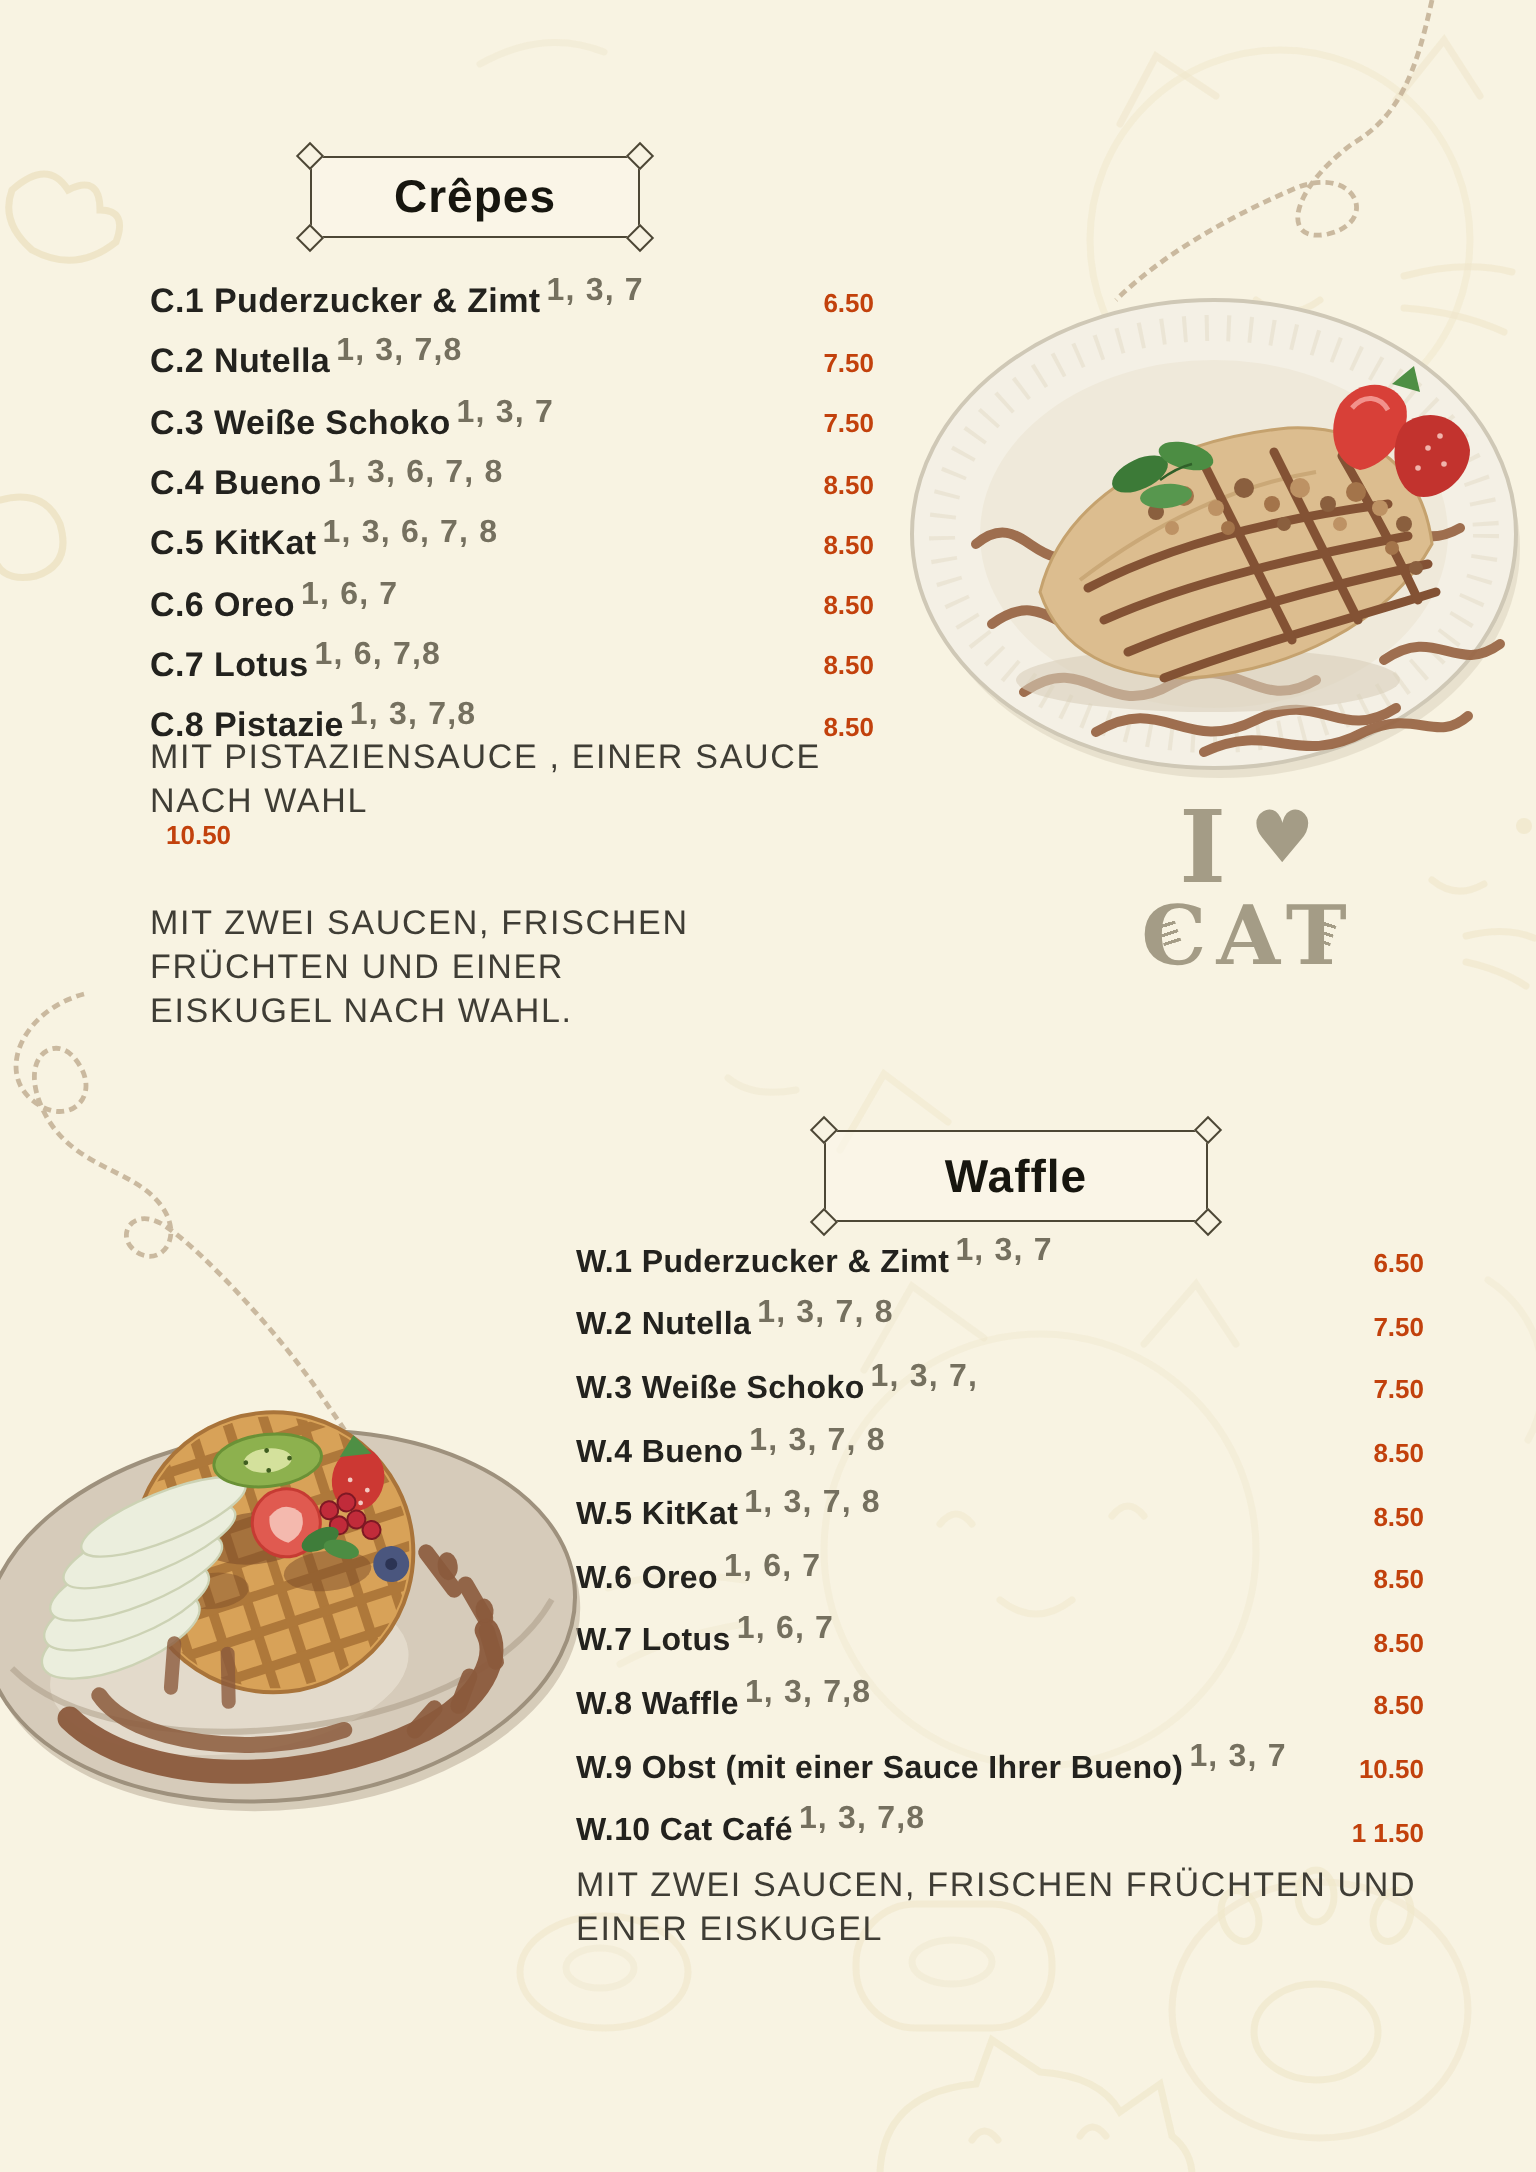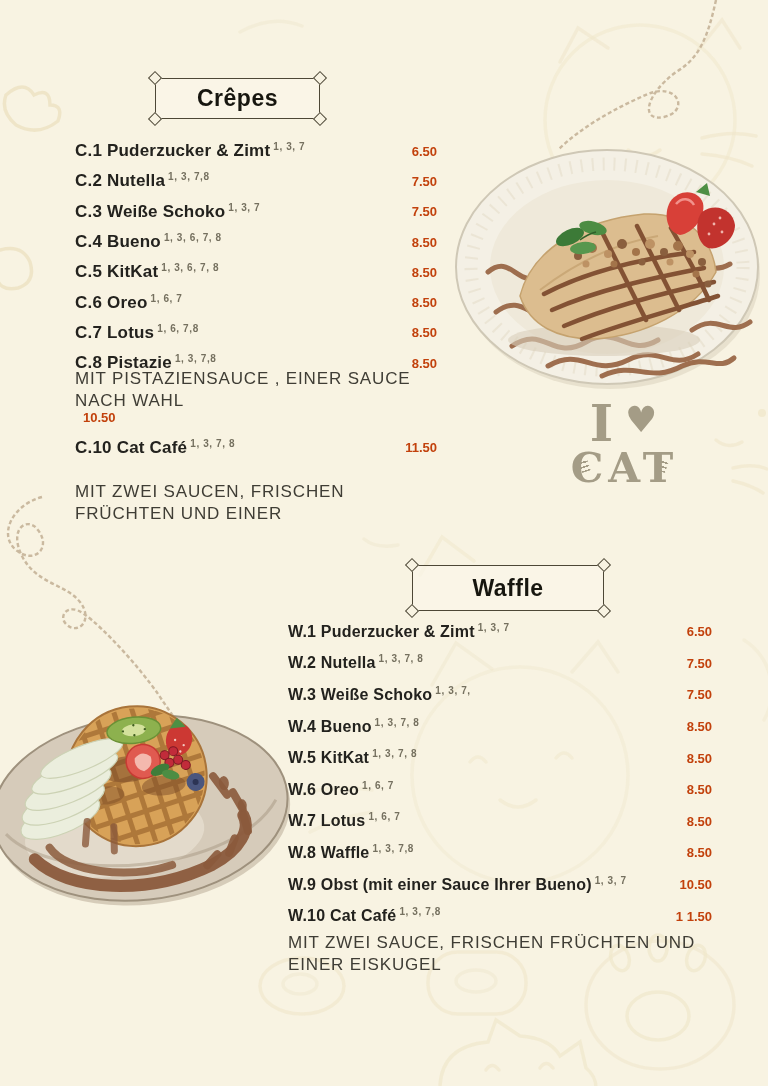--- a/index.html
+++ b/index.html
@@ -37,21 +37,21 @@
   
   .menu-list{position:absolute;}
   #crepes-list{left:75px;top:136px;width:362px;}
   #waffle-list{left:288px;top:616px;width:424px;}
   .row{display:flex;justify-content:space-between;align-items:center;}
   #crepes-list .row{height:30.3px;}
   #waffle-list .row{height:31.6px;}
   .nm{font-weight:700;font-size:17px;letter-spacing:.2px;white-space:nowrap;color:#23221e;}
   #waffle-list .nm{font-size:16px;}
   .sup{
-    font-size:10px;font-weight:600;color:#75705f;letter-spacing:.6px;
+    font-size:16px;font-weight:600;color:#75705f;letter-spacing:.6px;
     position:relative;top:-6px;margin-left:3px;
   }
   .paren{font-size:12.5px;font-weight:500;letter-spacing:0;}
   .price{font-weight:700;font-size:13px;color:#c2410c;flex-shrink:0;margin-left:8px;}
   .note{
     font-size:17px;color:#3f3d35;letter-spacing:.85px;font-weight:400;
     line-height:22px;
   }
   .note.h24{height:24px;display:flex;align-items:center;}
   .note.wrap2{margin-top:18px;}
@@ -235,25 +235,22 @@
       <div class="price">8.50</div>
     </div>
     <div class="row">
       <div class="nm"><span>C.8</span> <span>Pistazie</span><span class="sup">1, 3, 7,8</span></div>
       <div class="price">8.50</div>
     </div>
     <div class="note h24">MIT PISTAZIENSAUCE , EINER SAUCE NACH WAHL</div>
     <div class="row">
       <div class="price">10.50</div>
     </div>
-    <div class="row">
-      <div class="nm"><span>C.10</span> <span>Cat Café</span><span class="sup">1, 3, 7, 8</span></div>
-      <div class="price">11.50</div>
-    </div>
     <div class="note wrap2">MIT ZWEI SAUCEN, FRISCHEN FRÜCHTEN UND EINER</div>
+    <div class="note">EISKUGEL NACH WAHL.</div>
   </div>
 
   <div class="frame" id="waffle-frame">
     <span class="orn tl"></span>
       <span class="orn tr"></span>
       <span class="orn bl"></span>
       <span class="orn br"></span>
     <h2>Waffle</h2>
   </div>
 
@@ -291,21 +288,21 @@
       <div class="price">8.50</div>
     </div>
     <div class="row">
       <div class="nm"><span>W.9</span> <span>Obst (mit einer Sauce Ihrer Bueno)</span><span class="sup">1, 3, 7</span></div>
       <div class="price">10.50</div>
     </div>
     <div class="row">
       <div class="nm"><span>W.10</span> <span>Cat Café</span><span class="sup">1, 3, 7,8</span></div>
       <div class="price">1 1.50</div>
     </div>
-    <div class="note">MIT ZWEI SAUCE, FRISCHEN FRÜCHTEN UND EINER EISKUGEL</div>
+    <div class="note">MIT ZWEI SAUCEN, FRISCHEN FRÜCHTEN UND EINER EISKUGEL</div>
   </div>
 
   <svg id="waffle-photo" width="302" height="218" viewBox="0 0 302 218">
     <g transform="rotate(-6 150 108)">
       <ellipse cx="152" cy="114" rx="148" ry="91" fill="#b9ac97" opacity="0.55"></ellipse>
       <ellipse cx="150" cy="108" rx="148" ry="92" fill="#d6cbba" stroke="#9e917d" stroke-width="2"></ellipse>
       <ellipse cx="122" cy="132" rx="90" ry="42" fill="#efe7d8" opacity="0.55"></ellipse>
       <path d="M14,120 C60,178 238,182 286,114" fill="none" stroke="#a2937d" stroke-width="3" opacity="0.45"></path>
       <g>
         <circle cx="150" cy="76" r="70" fill="#d8a258" stroke="#a9743a" stroke-width="2"></circle>

